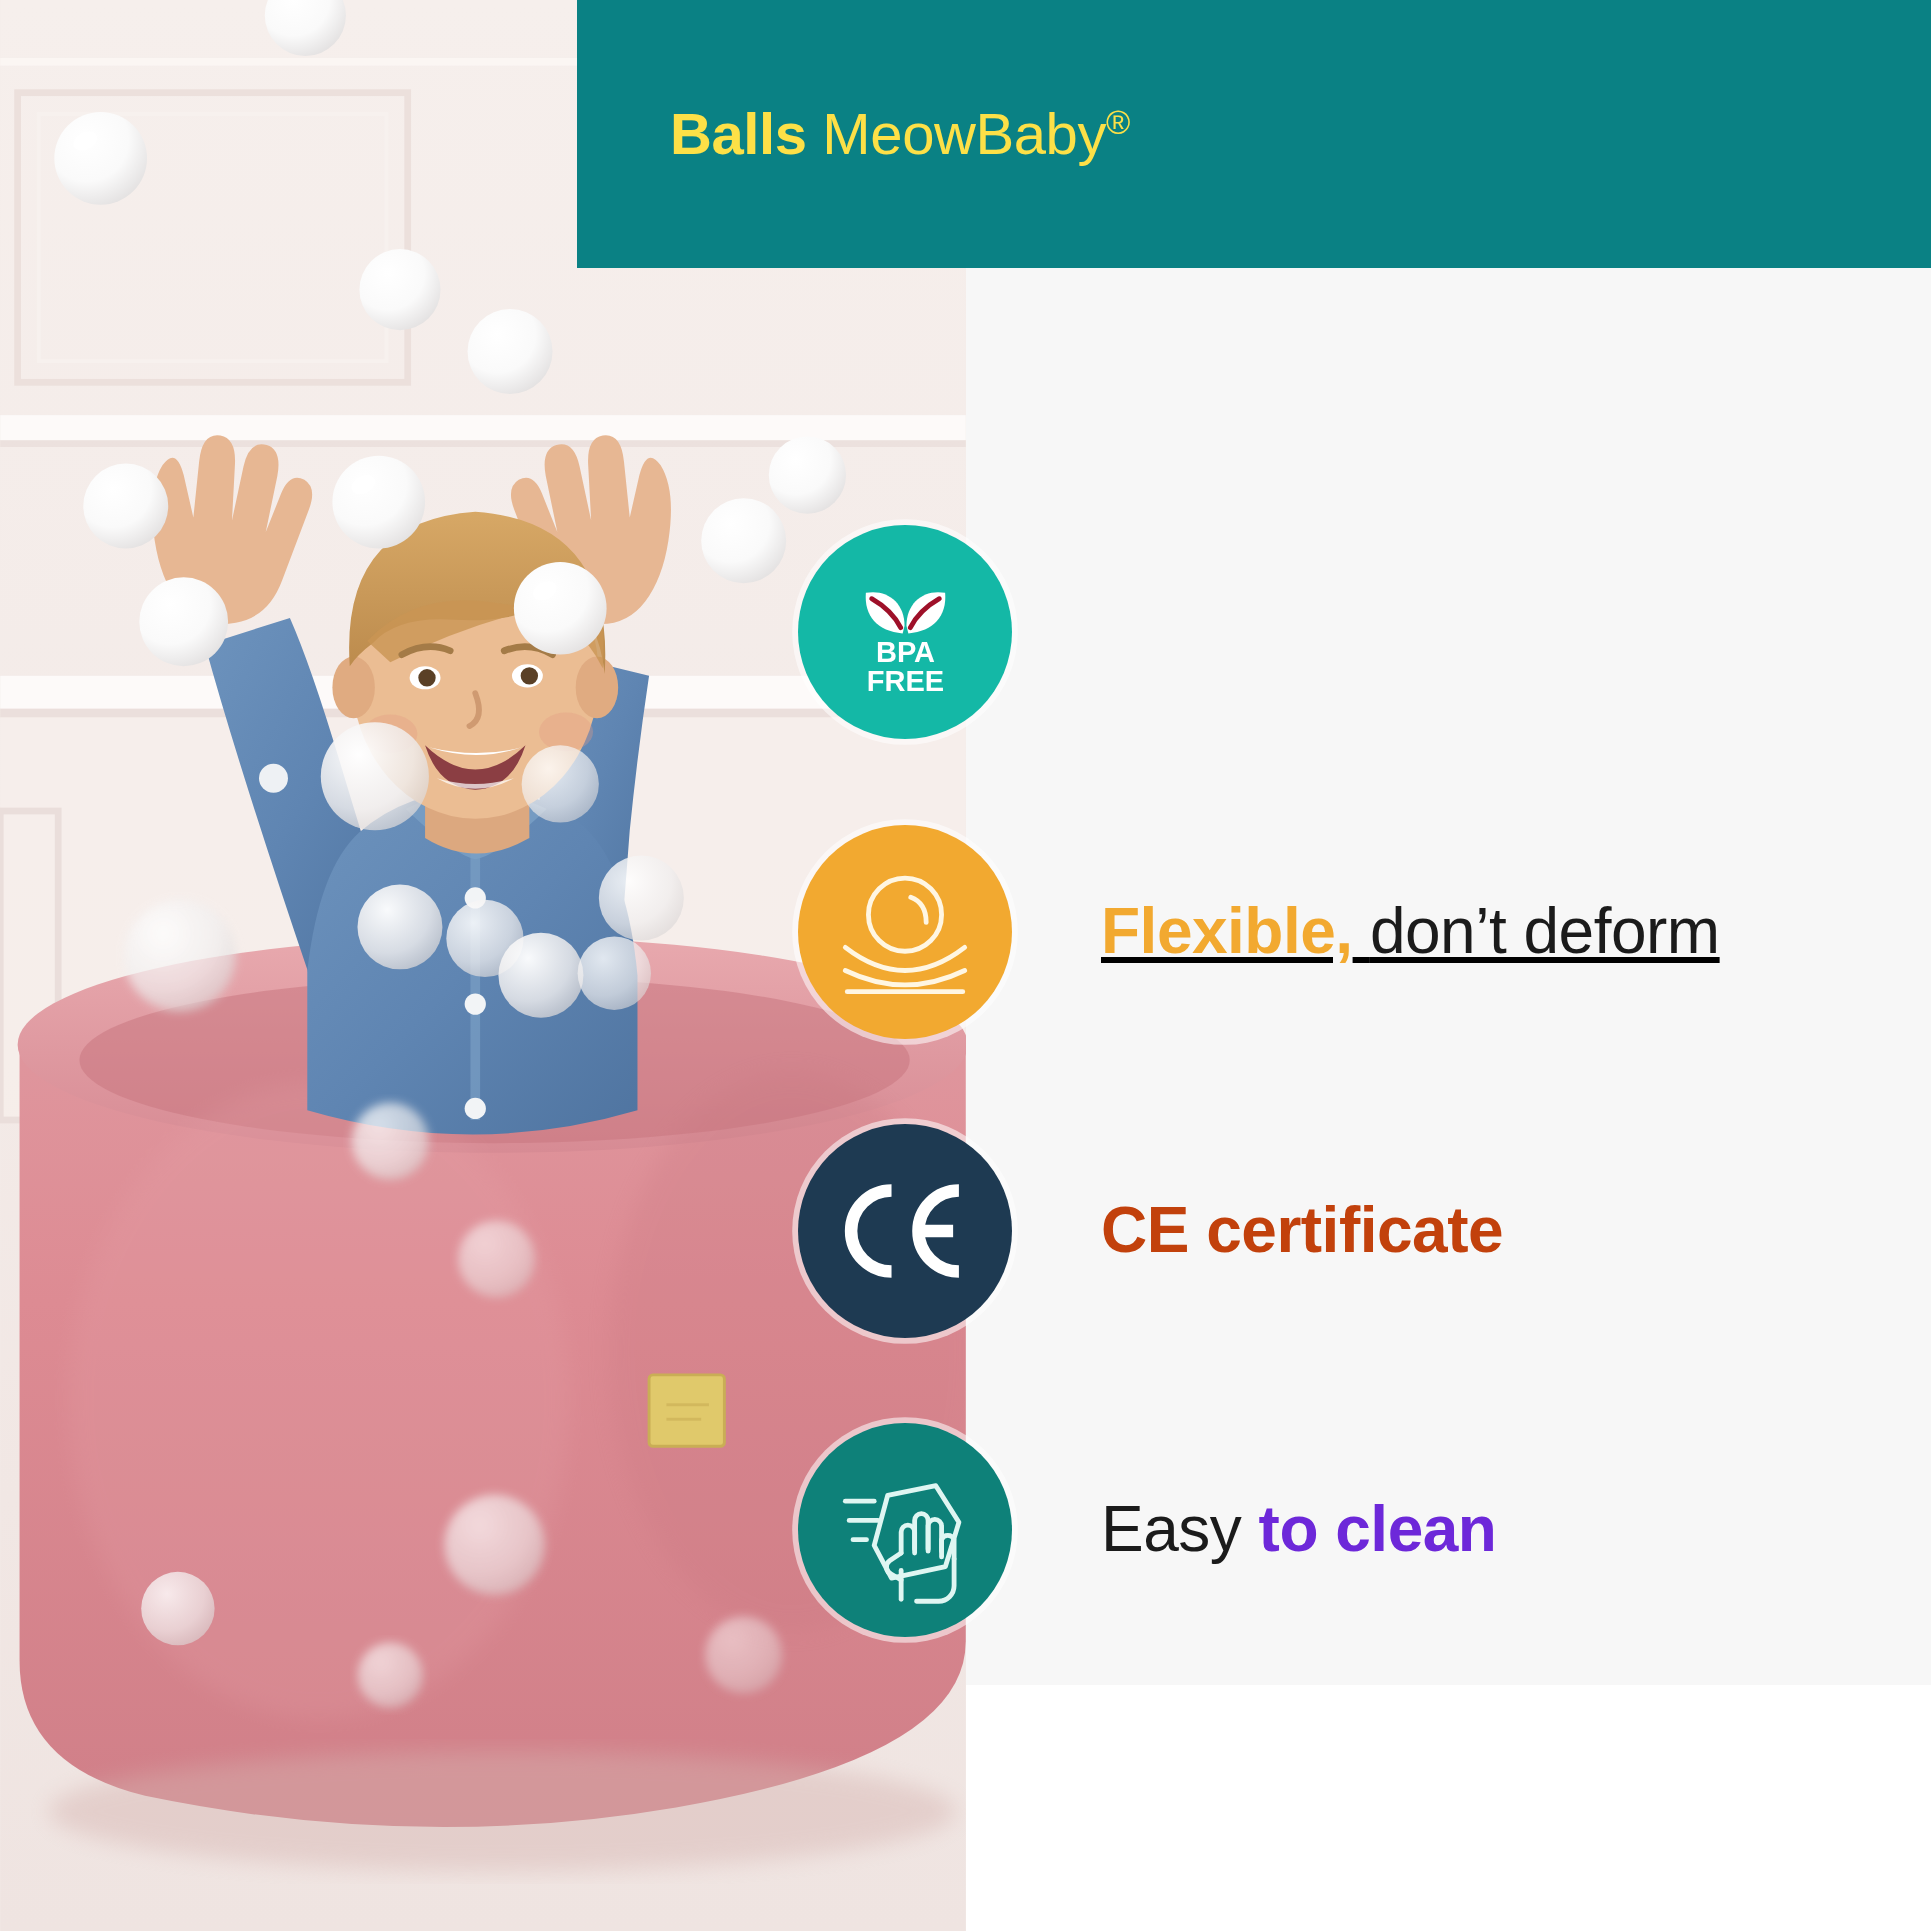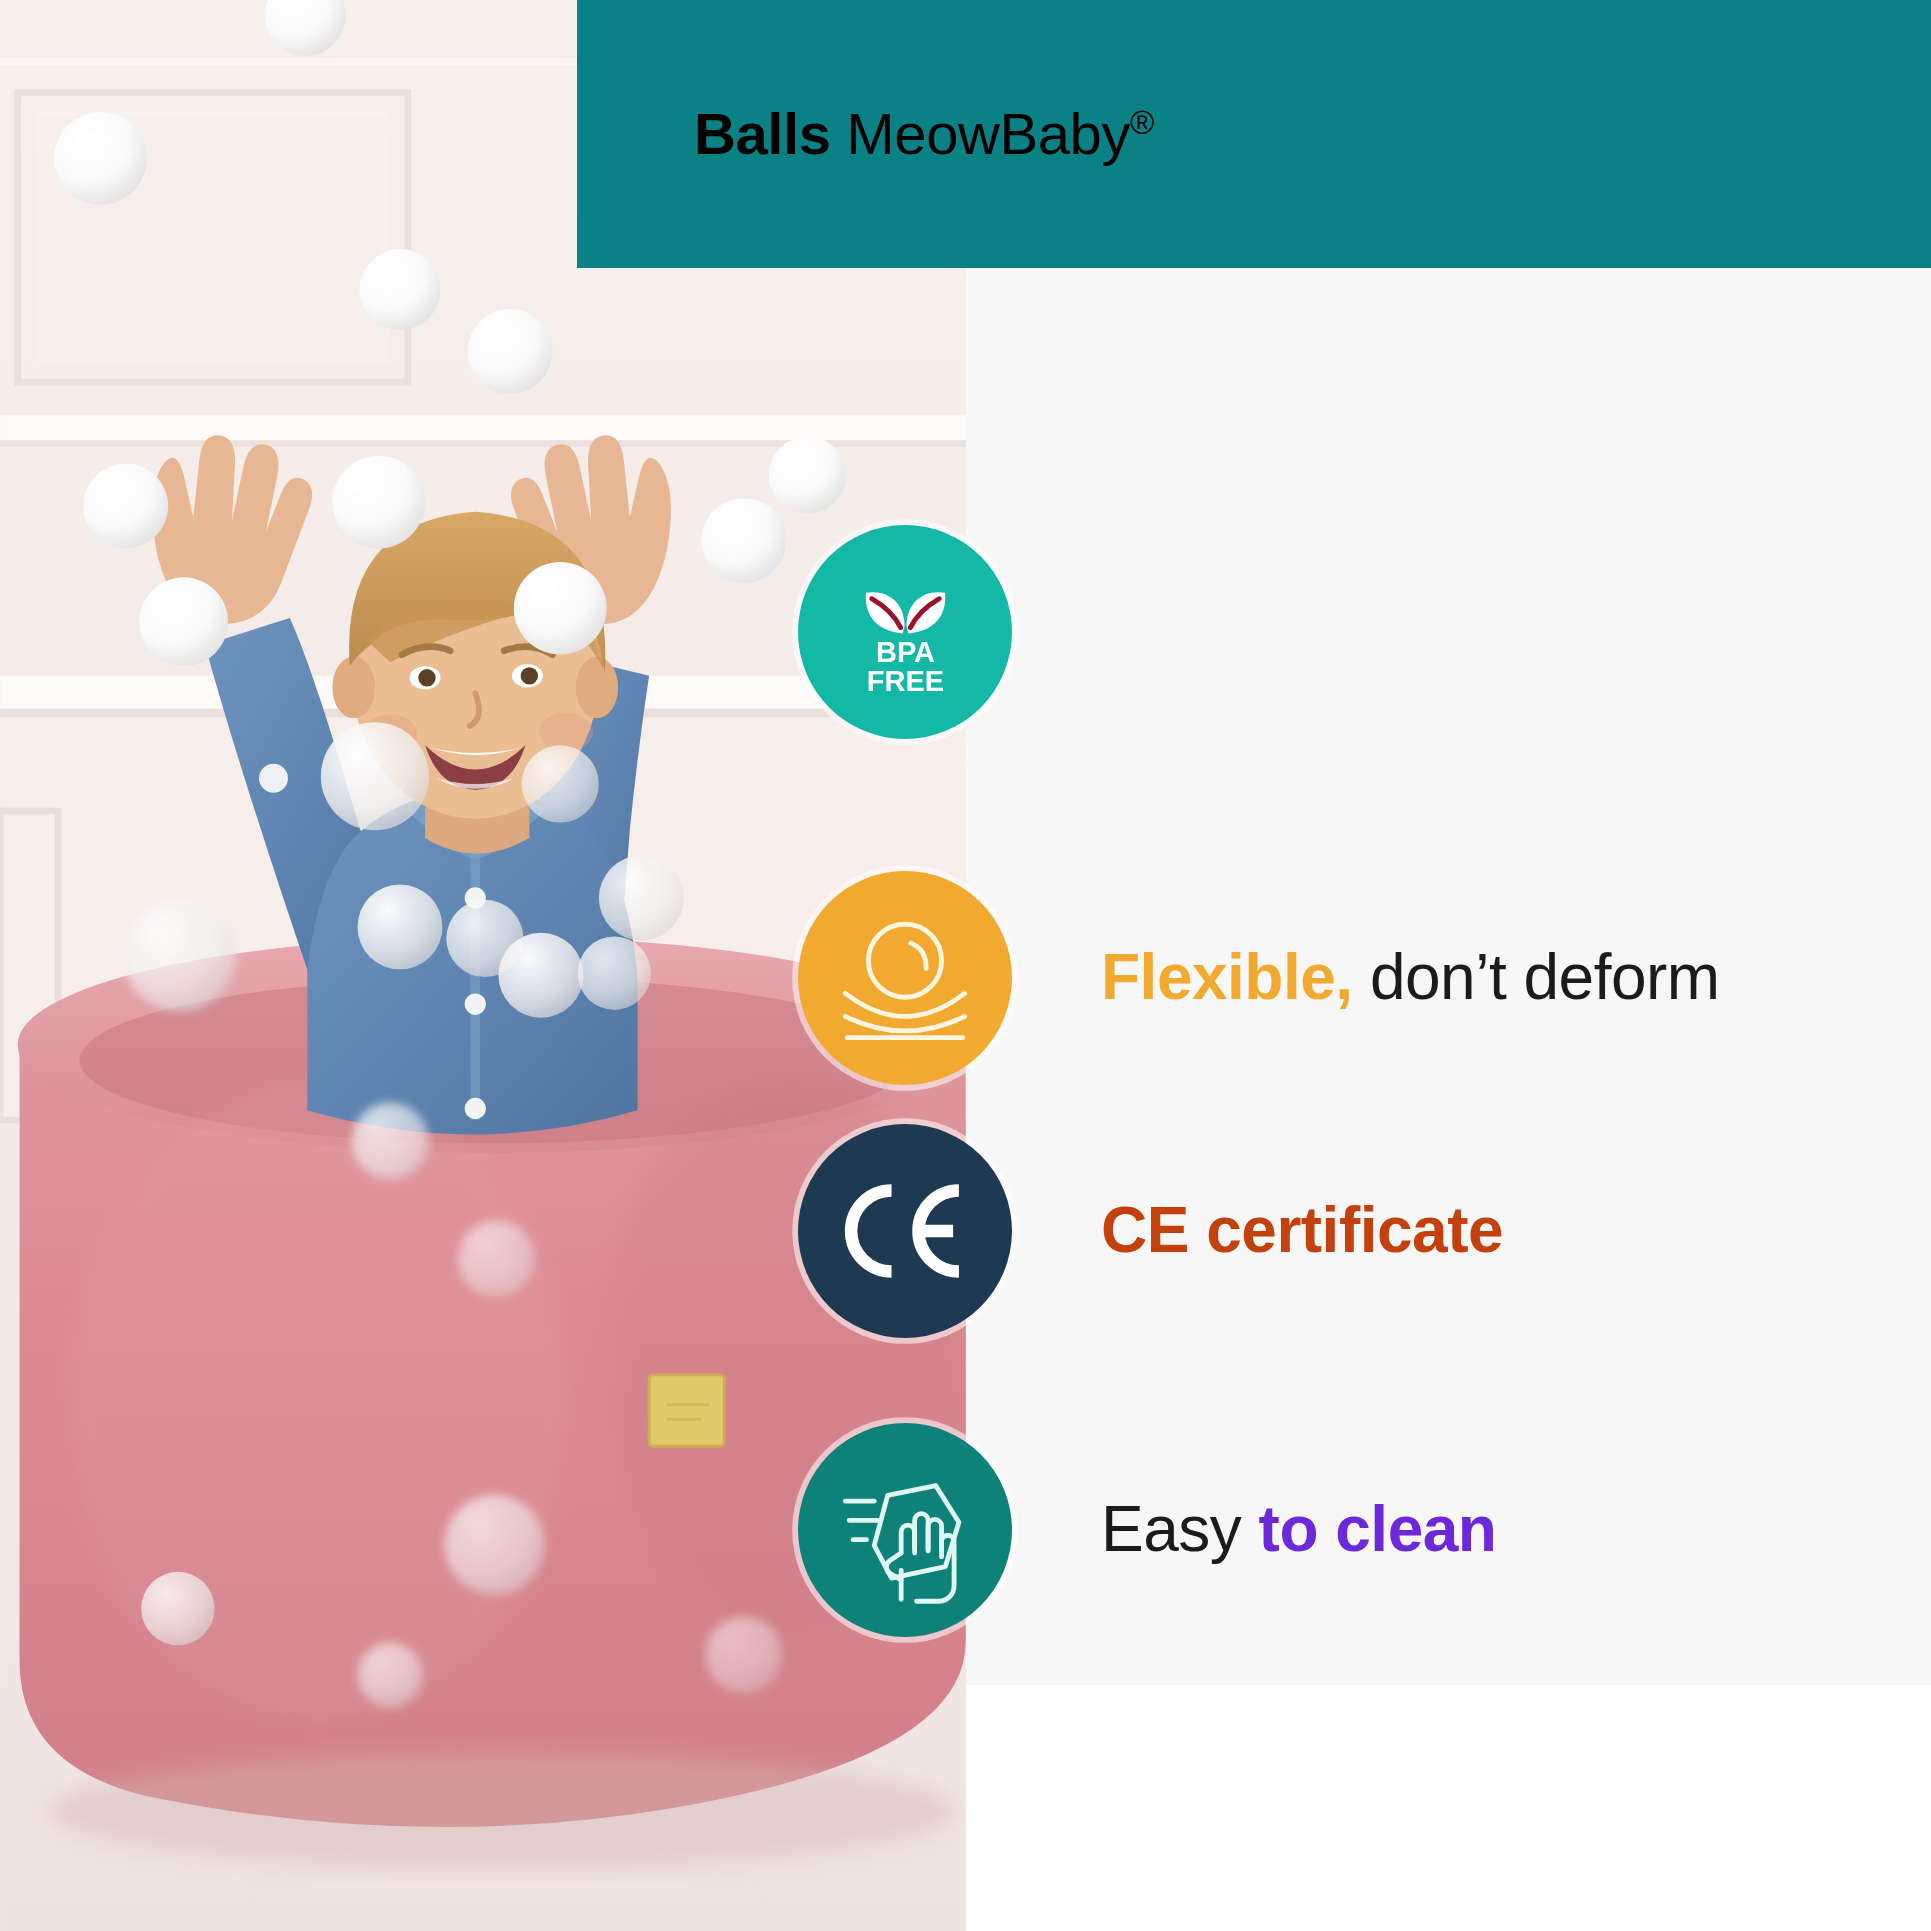--- a/index.html
+++ b/index.html
@@ -47,22 +47,22 @@
     position: absolute;
     left: 577px;
     top: 0;
     width: 1354px;
     height: 268px;
     background: #0a8184;
     display: flex;
     align-items: center;
   }
   .banner-title {
-    margin-left: 117px;
-    color: #000000;
+    margin-left: 93px;
+    color: #fde047;
     font-size: 58px;
     letter-spacing: -0.4px;
     white-space: nowrap;
     line-height: 1;
   }
   .banner-title .b-strong { font-weight: 700; }
   .banner-title .b-light  { font-weight: 400; }
   .banner-title .b-reg    { font-size: 33px; vertical-align: super; font-weight: 400; }
 
   
@@ -92,21 +92,21 @@
     line-height: 1.18;
     color: #1b1b1b;
     letter-spacing: -0.5px;
     max-width: 772px;
   }
   .feature-text .hl { font-weight: 700; }
   .feature-text .plain { font-weight: 400; }
 
   
   #feature-1 { top: 525px; }
-  #feature-2 { top: 871px; }
+  #feature-2 { top: 825px; text-decoration: underline; }
   #feature-3 { top: 1124px; }
   #feature-4 { top: 1423px; }
 </style>
 </head>
 <body>
 
 <div id="stage">
 
   <div class="right-panel"></div>
   <div class="bottom-white"></div>

